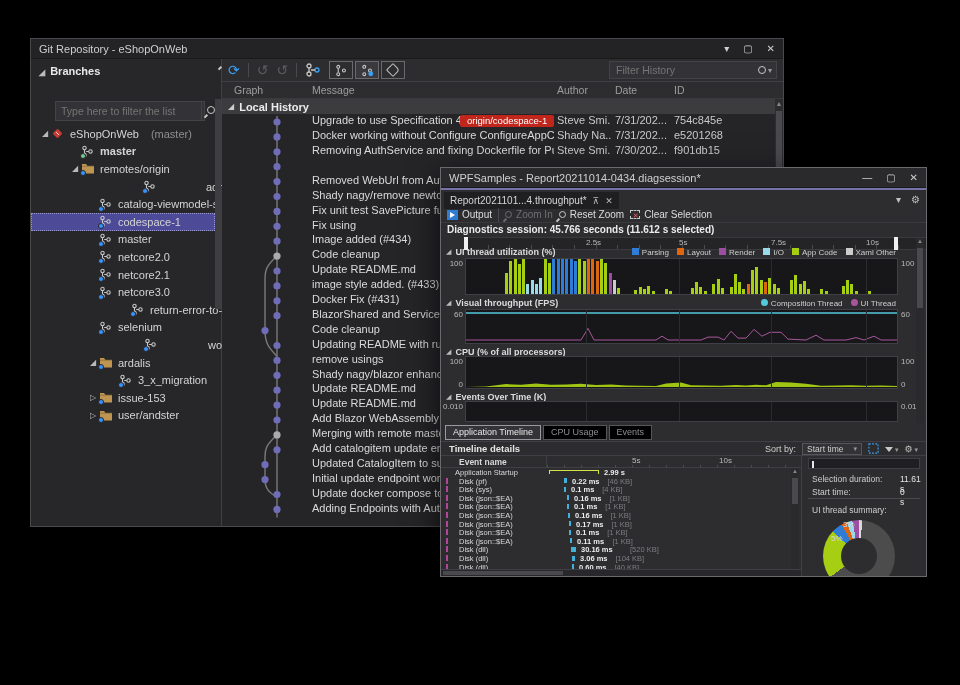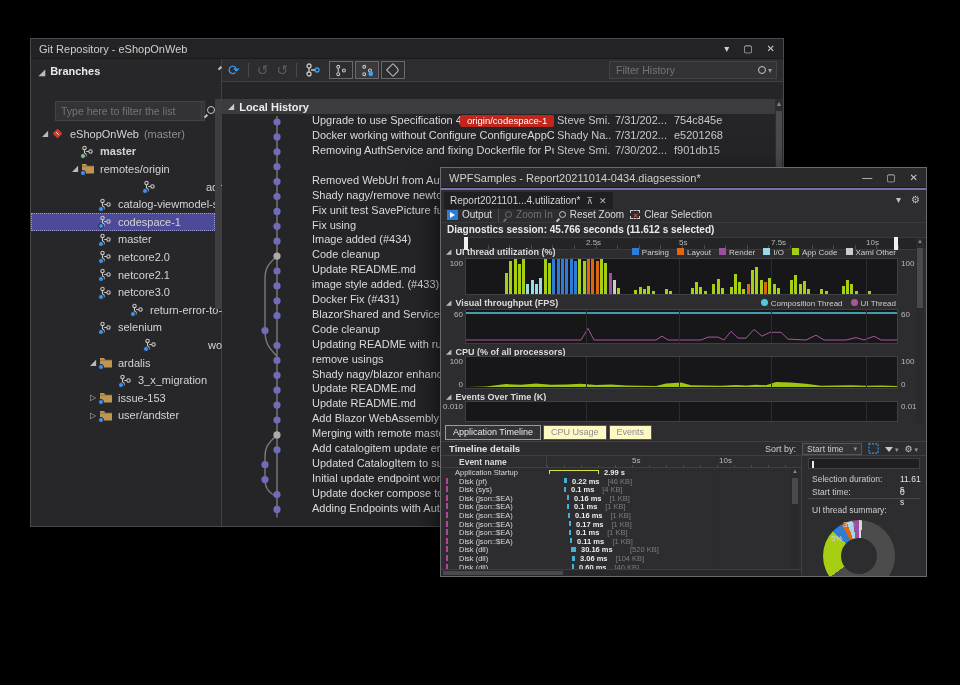--- a/index.html
+++ b/index.html
@@ -18,21 +18,21 @@
   #branch-filter input{flex:1;background:transparent;border:0;outline:0;color:#bdbdbd;font-size:10.5px;padding:0 5px;font-family:"Liberation Sans",sans-serif;}
   #branch-filter .searchbtn{width:22px;border-left:1px solid #434346;position:relative;}
   .lens{position:absolute;width:8px;height:8px;border:1.5px solid #c8c8c8;border-radius:50%;left:5px;top:4px;}
   .lens:after{content:"";position:absolute;width:1.5px;height:4px;background:#c8c8c8;left:-3px;top:7px;transform:rotate(45deg);}
   #branch-tree{position:absolute;left:0;top:0;right:6px;bottom:0;}
   .trow{position:absolute;left:0;right:0;height:17.6px;display:flex;align-items:center;font-size:11px;color:#d4d4d4;white-space:nowrap;}
   .trow.sel{background:#4d4a97;outline:1px dotted #9a97d6;outline-offset:-1px;}
   .trow .exp{width:12px;font-size:8px;color:#b9b9b9;flex:0 0 12px;text-align:center;}
   .trow .ticon{position:relative;width:15px;height:13px;flex:0 0 15px;margin-right:4px;}
   .trow .dot{position:absolute;width:6px;height:6px;border-radius:50%;left:-1px;bottom:-1px;border:1px solid #27272a;}
-  .trow .sfx{color:#8f8f8f;margin-left:5px;}
+  .trow .sfx{color:#8f8f8f;margin-left:12px;}
   #side-scroll{position:absolute;right:0;top:40px;width:6px;height:210px;background:#3e3e42;}
   
   #histpanel{position:absolute;left:191px;top:20px;right:0;bottom:0;background:#252528;}
   #hist-toolbar{position:absolute;left:0;top:0;right:0;height:23px;background:#2d2d30;border-bottom:1px solid #3f3f46;display:flex;align-items:center;padding:0 6px;gap:8px;font-size:13px;}
   .tb-sep{width:1px;height:14px;background:#4a4a4e;}
   .tbtn{color:#3aa0f3;font-size:14px;line-height:14px;}
   .tbtn.dis{color:#5c5c60;}
   .togglegrp{display:flex;gap:2px;}
   .togbtn{width:24px;height:18px;border:1px solid #6a6a6e;position:relative;display:flex;align-items:center;justify-content:center;}
   .togbtn.on{background:#3a3a3e;}
@@ -82,21 +82,21 @@
   .legend{margin-left:auto;display:flex;gap:8px;font-size:8px;font-weight:normal;color:#cfcfcf;align-items:center;}
   .legend .sw{width:7px;height:7px;display:inline-block;margin-right:3px;}
   .legend .sw.round{border-radius:50%;}
   .plot{position:absolute;left:24px;width:433px;background:#171719;border:1px solid #3f3f46;}
   .gline{position:absolute;top:0;bottom:0;width:1px;background:#2c2c2f;}
   .ylab{position:absolute;font-size:8px;color:#b9b9b9;}
   #bars{position:absolute;left:0;right:0;top:0;bottom:0;}
   #bars div{position:absolute;bottom:0;width:3px;}
   
   #bottabs{position:absolute;left:4px;top:257px;height:15px;display:flex;gap:2px;font-size:9px;}
-  .btab{border:1px solid #55555a;color:#8d8d92;padding:1px 7px;background:#fef9c3;}
+  .btab{border:1px solid #55555a;color:#8d8d92;padding:1px 7px;background:#000000;}
   .btab.on{border-color:#9a9a9e;color:#e8e8e8;background:#333338;}
   #tl-hdr{position:absolute;left:0;top:273px;right:0;height:15px;border-top:1px solid #3f3f46;border-bottom:1px solid #3f3f46;background:#2d2d30;font-size:9.5px;font-weight:bold;color:#e4e4e4;display:flex;align-items:center;padding:0 8px;}
   #sortbox{margin-left:auto;display:flex;align-items:center;gap:6px;font-weight:normal;font-size:9px;color:#cfcfcf;}
   #sortsel{border:1px solid #55555a;background:#333337;padding:0 4px;height:12px;display:flex;align-items:center;gap:10px;font-size:8.5px;}
   .hicon{color:#c0c0c0;font-size:9px;}
   .funnel{width:0;height:0;border-left:4px solid transparent;border-right:4px solid transparent;border-top:5px solid #c8c8c8;display:inline-block;}
   #tbl-hdr{position:absolute;left:0;top:288px;width:360px;height:12px;font-size:8.5px;font-weight:bold;color:#d8d8d8;border-bottom:1px solid #3f3f46;}
   #tbl-hdr .ename{position:absolute;left:18px;top:1px;}
   #tbl-ruler{position:absolute;left:105px;top:0;width:243px;height:12px;border-left:1px solid #3f3f46;
     background-image:repeating-linear-gradient(90deg,#4a4a4e 0 1px,transparent 1px 17px);background-size:100% 3px;background-position:0 100%;background-repeat:no-repeat;}
@@ -347,20 +347,27 @@
         <span class="togbtn">
             <span class="tagicon"></span>
           </span>
       </div>
       <div id="hist-filter">
         <input placeholder="Filter History" style="">
         <span class="lens" style="position:static;margin-right:2px;flex:0 0 8px;"></span>
         <span class="carr">▾</span>
       </div>
     </div>
+    <div id="colhdr">
+      <span style="left:12px">Graph</span>
+      <span style="left:90px">Message</span>
+      <span style="left:335px">Author</span>
+      <span style="left:393px">Date</span>
+      <span style="left:452px">ID</span>
+    </div>
     <div id="lochist">
       <span class="tri">◢</span>
       <span>Local History</span>
     </div>
     <div id="commit-rows">
       <svg id="graph-svg" style="position:absolute;left:35px;top:57px;" width="60" height="412">
           <path d="M20 0 L20 401.40000000000003" stroke="#7a7a7a" stroke-width="1.4" fill="none"></path>
           <path d="M20 140.1 C9 150.1, 8 154.1, 8 164.1 L8 214.6 C8 228.6, 13 232.6, 20 240.4" stroke="#7a7a7a" stroke-width="1.4" fill="none"></path>
           <path d="M20 318.90000000000003 C9 328.90000000000003, 8 332.90000000000003, 8 340.90000000000003 L8 363.6 C8 373.6, 13 376.6, 20 381.5" stroke="#7a7a7a" stroke-width="1.4" fill="none"></path>
           <circle cx="20" cy="6" r="3.6" fill="#6f6cb8"></circle>
@@ -491,21 +498,21 @@
   <div class="titlebar" id="wpf-title">
     <span>WPFSamples - Report20211014-0434.diagsession*</span>
     <span class="caps">
       <span>—</span>
       <span>▢</span>
       <span>✕</span>
     </span>
   </div>
   <div id="tabstrip">
     <div id="doc-tab">
-      <span>Report2021101...4.utilization*</span>
+      <span>Report2021101...4.throughput*</span>
       <span class="pin">⊼</span>
       <span class="tclose">✕</span>
     </div>
     <span class="right-icons">
       <span>▾</span>
       <span>⚙</span>
     </span>
   </div>
   <div id="wpf-toolbar">
     <span class="witem">

